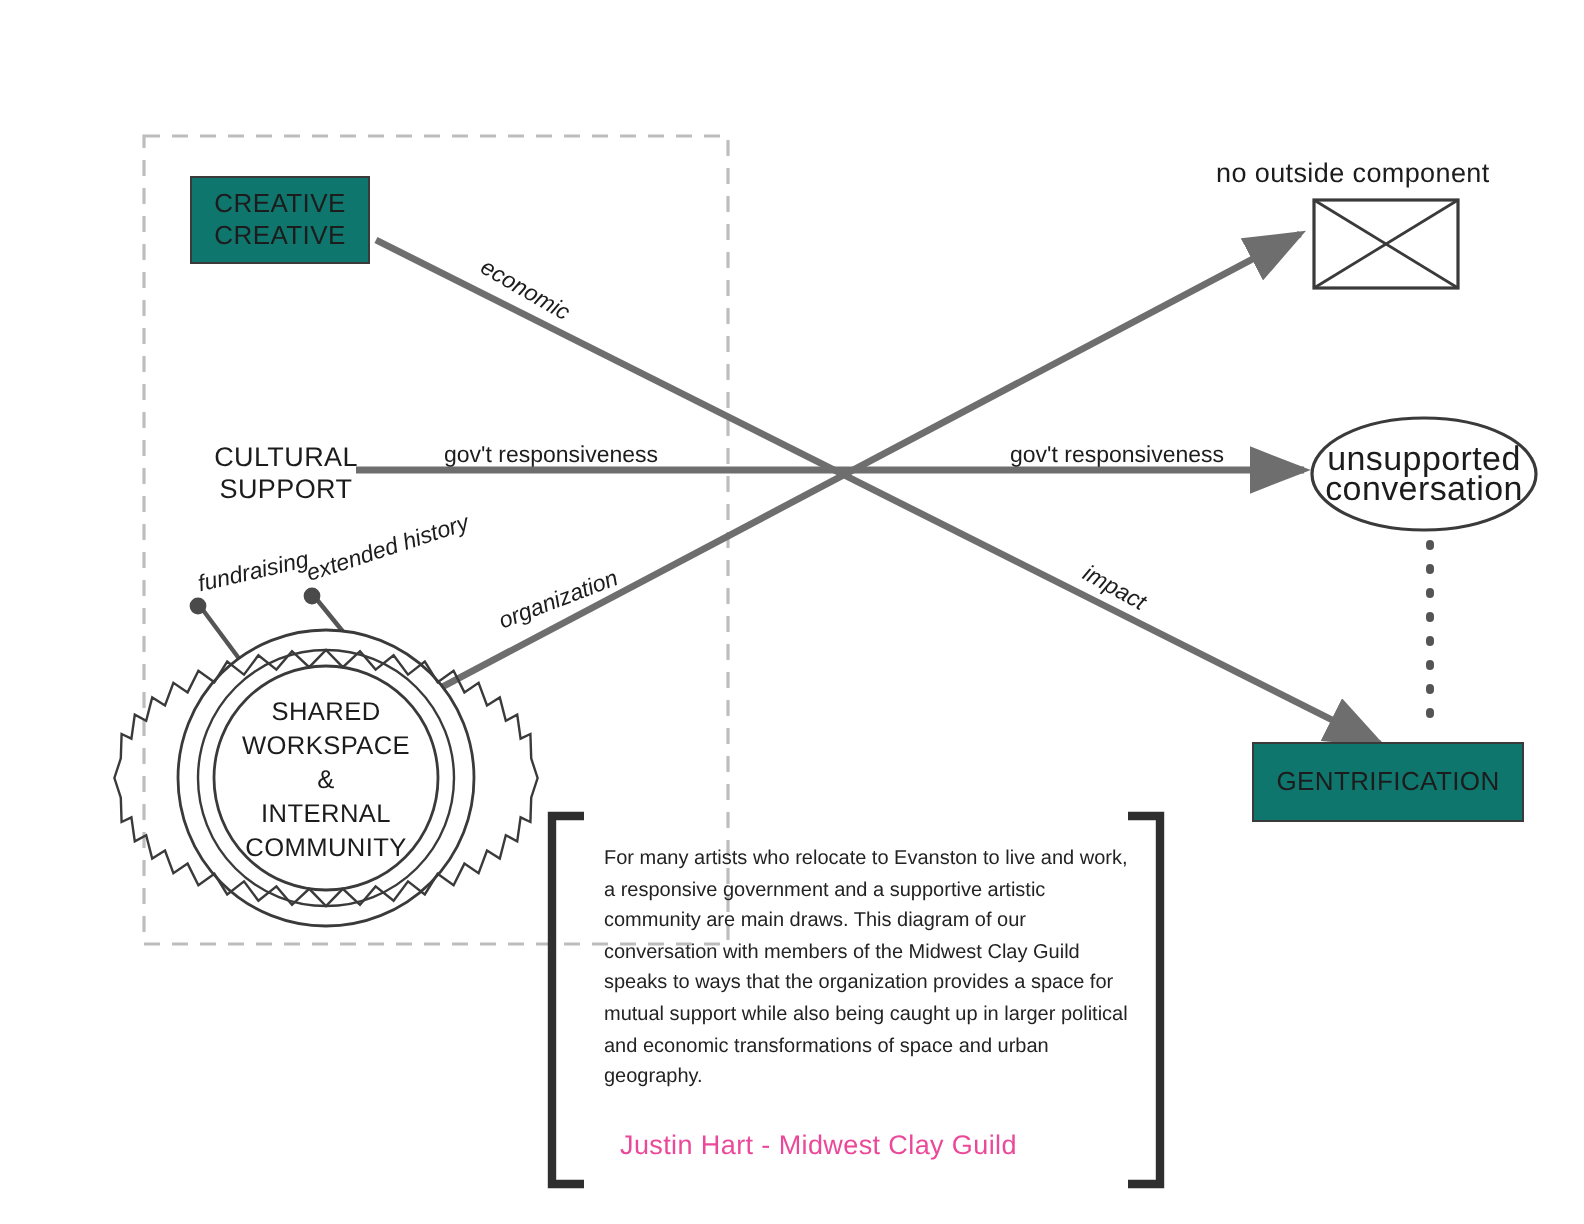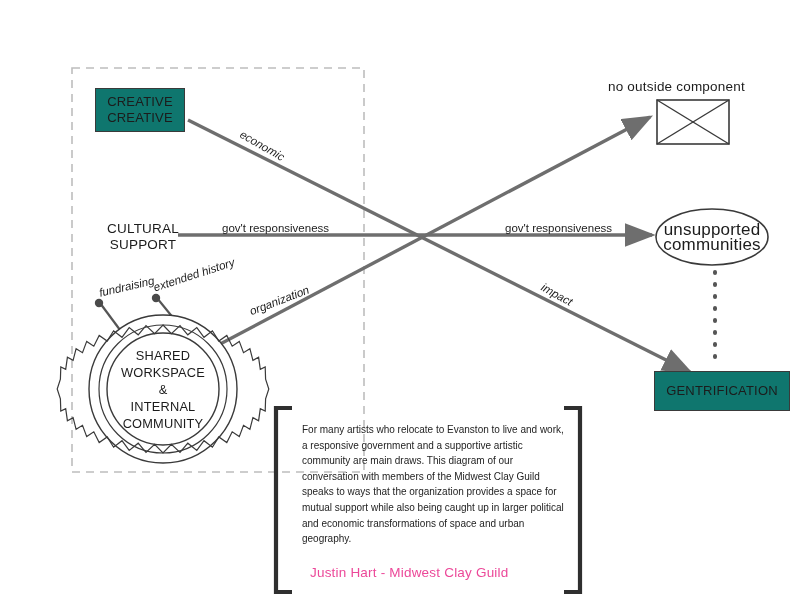--- a/index.html
+++ b/index.html
@@ -51,21 +51,21 @@
   }
   #node-cultural-support {
     left: 92px;
     top: 216px;
     width: 102px;
     height: 42px;
     font-size: 13.5px;
     border: none;
   }
   #node-gentrification {
-    left: 654px;
+    left: 626px;
     top: 371px;
     width: 136px;
     height: 40px;
     font-size: 13px;
   }
   #node-unsupported {
     left: 656px;
     top: 209px;
     width: 112px;
     height: 56px;
@@ -250,21 +250,21 @@
     <span>WORKSPACE</span>
     <span>&amp;</span>
     <span>INTERNAL</span>
     <span>COMMUNITY</span>
   </div>
 
   <div class="node-label" id="label-no-outside">no outside component</div>
 
   <div class="node-label" id="node-unsupported">
     <span>unsupported</span>
-    <span>communities</span>
+    <span>conversation</span>
   </div>
 
   <div class="node-label box-node" id="node-gentrification">GENTRIFICATION</div>
 
   <div class="edge-label" id="edge-economic">economic</div>
   <div class="edge-label" id="edge-gov-left">gov't responsiveness</div>
   <div class="edge-label" id="edge-gov-right">gov't responsiveness</div>
   <div class="edge-label" id="edge-organization">organization</div>
   <div class="edge-label" id="edge-impact">impact</div>
   <div class="edge-label" id="edge-fundraising">fundraising</div>

